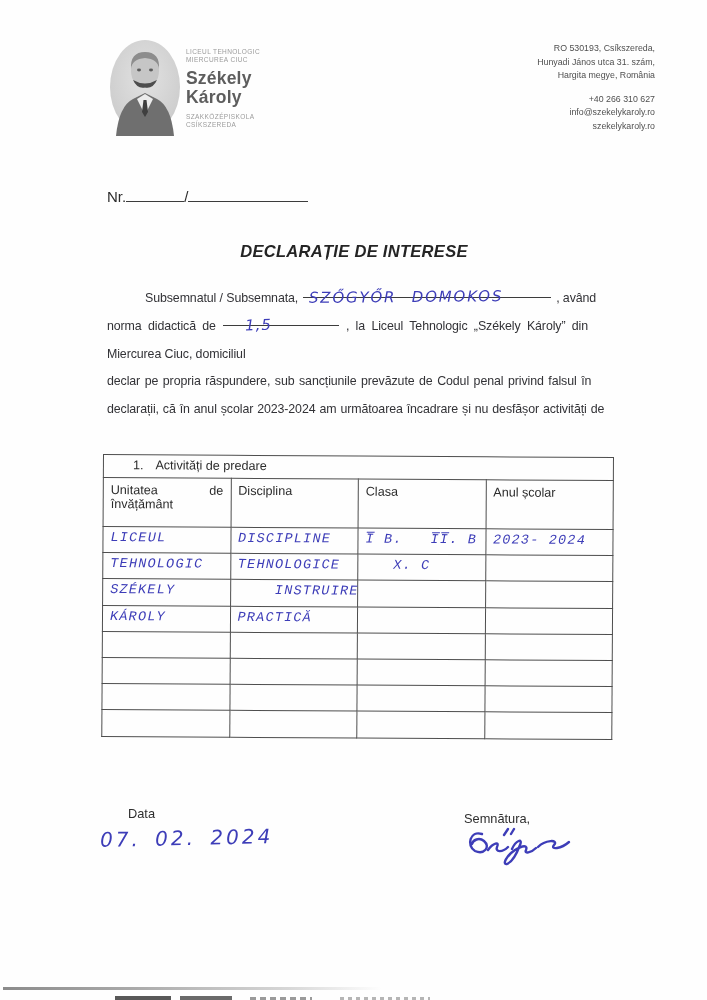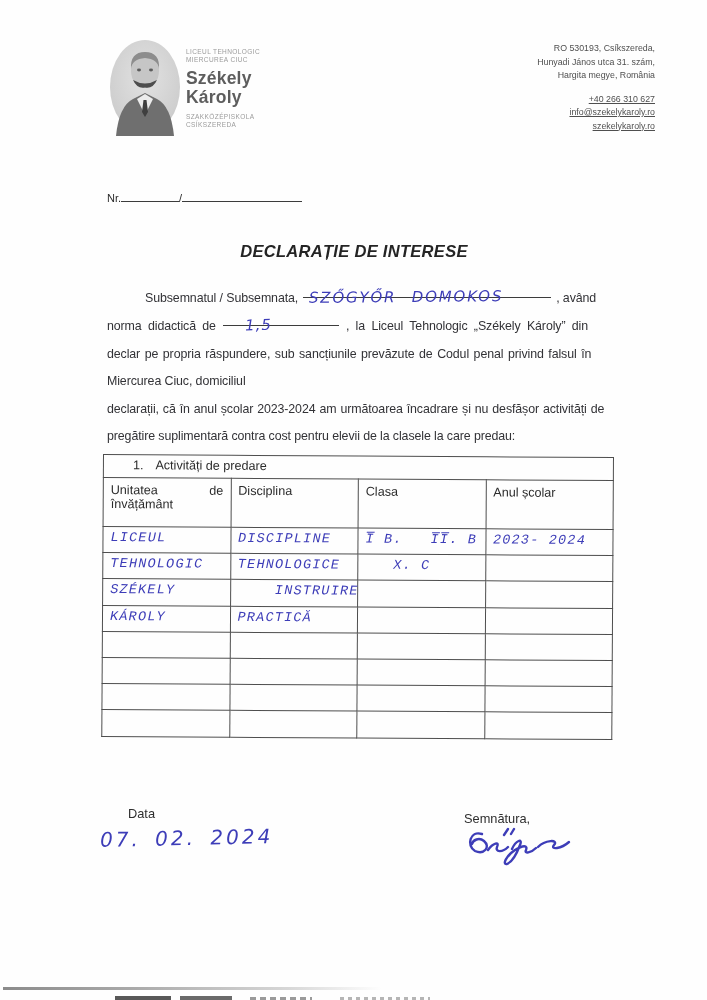--- a/index.html
+++ b/index.html
@@ -11,24 +11,24 @@
   }
 
   
   .portrait { position:absolute; left:108px; top:38px; width:74px; height:98px; }
   .logo-text { position:absolute; left:186px; top:48px; line-height:1; }
   .logo-small { font-size:6.5px; color:#9b9b9b; letter-spacing:.4px; line-height:8px; text-transform:uppercase; }
   .logo-name  { font-size:17.5px; font-weight:bold; color:#5d5d5d; line-height:19px; margin-top:5px; letter-spacing:.2px; }
   .logo-small.bottom { margin-top:6px; }
 
   .contact { position:absolute; right:52px; top:42px; text-align:right; font-size:8.8px; color:#4f4f4f; line-height:13.5px; }
-  .contact .grp2 { margin-top:10px;text-decoration:underline; }
-
-  
-  .nr-line { position:absolute; left:107px; top:188px; font-size:11px; color:#2c2c2c; }
+  .contact .grp2 { margin-top:10px; }
+
+  
+  .nr-line { position:absolute; left:107px; top:188px; font-size:15px; color:#2c2c2c; }
   .u { display:inline-block; border-bottom:1.2px solid #3c3c3c; height:14px; vertical-align:baseline; }
   .u-nr1 { width:58px; }
   .u-nr2 { width:120px; }
 
   
   .doc-title { position:absolute; left:14px; top:242px; width:680px; text-align:center;
     font-size:16.5px; font-weight:bold; color:#242424; letter-spacing:.3px;font-style:italic; }
 
   
   .bodytext { position:absolute; left:107px; top:284px; width:508px; font-size:12.4px; line-height:27.4px; color:#323236; }
@@ -132,24 +132,23 @@
 
   <div class="doc-title">DECLARAȚIE DE INTERESE</div>
 
   <div class="bodytext">
     <div class="line l1">
       <span>Subsemnatul / Subsemnata,</span><span class="u u-name"><span class="hw hw-name">SZŐGYŐR DOMOKOS</span></span><span>, având</span>
     </div>
     <div class="line l2">
       <span>norma didactică de</span><span class="u u-norm"><span class="hw hw-norm">1,5</span></span><span>, la Liceul Tehnologic „Székely Károly” din</span>
     </div>
+    <div class="line">Miercurea Ciuc, domiciliul</div>
     <div class="line l4">declar pe propria răspundere, sub sancțiunile prevăzute de Codul penal privind falsul în</div>
-    <div class="line">Miercurea Ciuc, domiciliul</div>
     <div class="line l5">declarații, că în anul școlar 2023-2024 am următoarea încadrare și nu desfășor activități de</div>
-    <div class="line">pregătire suplimentară contra cost pentru elevii de la clasele la care predau:</div>
   </div>
 
   <div class="tbl-wrap">
     <table>
       <thead>
         <tr>
           <td colspan="4" class="sect-td">
             <span class="sect-num">1.</span><span class="sect-title">Activități de predare</span>
           </td>
         </tr>

